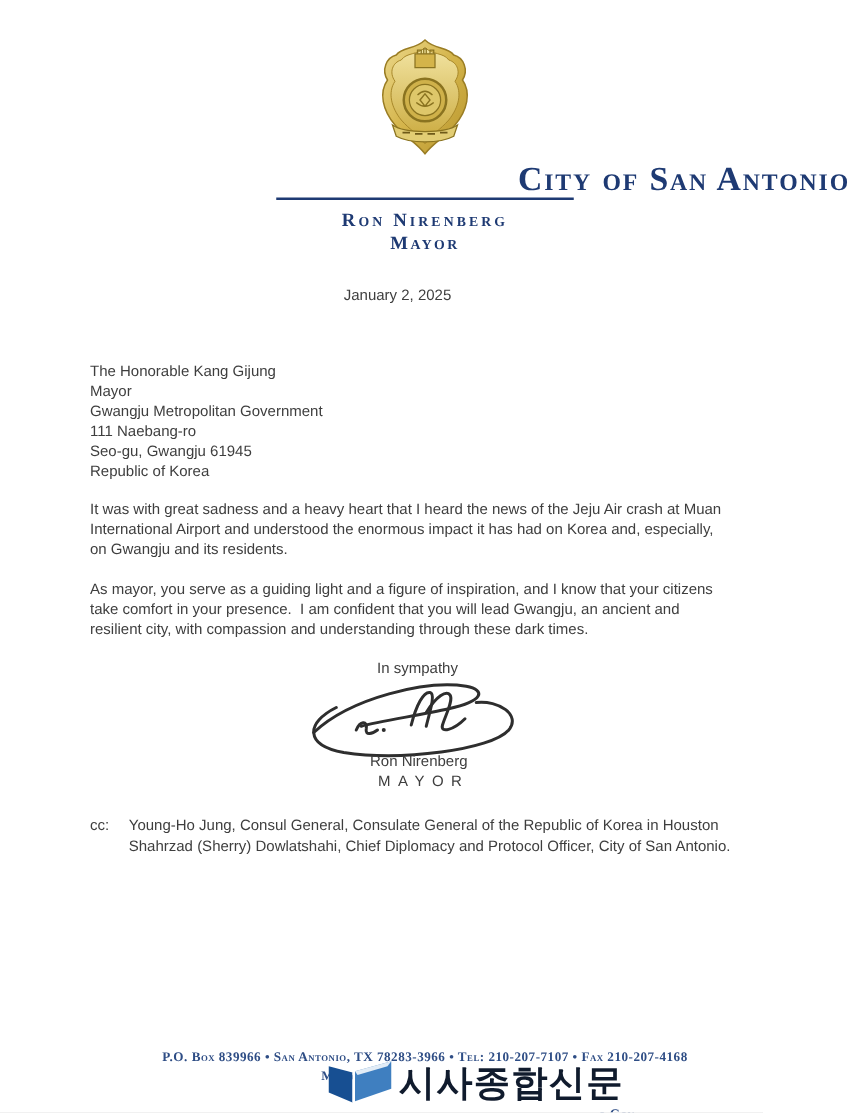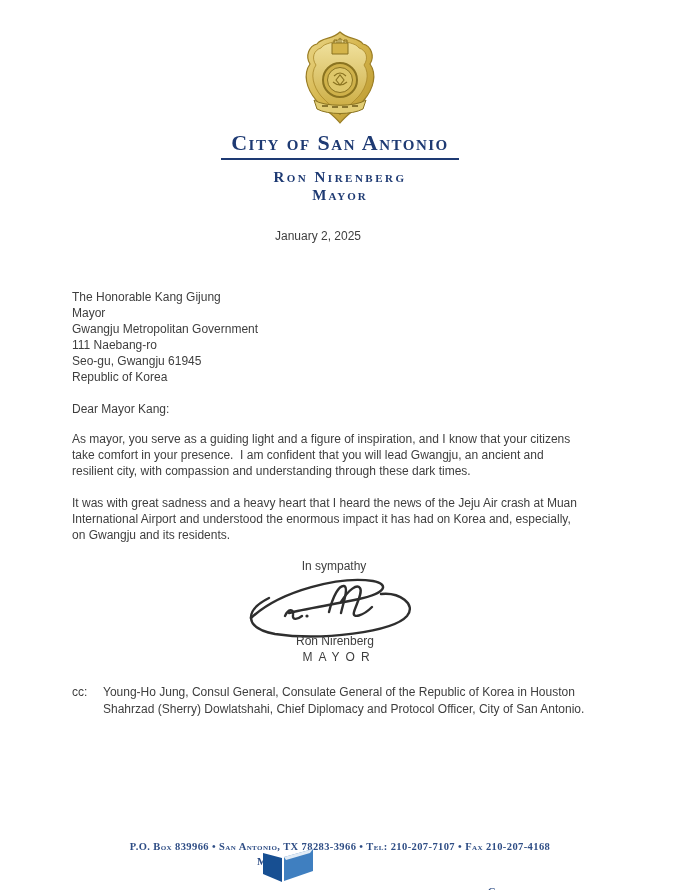--- a/index.html
+++ b/index.html
@@ -14,24 +14,25 @@
     overflow:hidden;
   }
   
   .letterhead { padding-top:30px; text-align:center; }
   .seal { display:block; margin:0 auto; }
   .city-name {
     margin-top:3px;
     font-family:"Liberation Serif", serif;
     font-variant:small-caps;
     font-weight:700;
-    font-size:22px;
+    font-size:27px;
     line-height:28px;
     letter-spacing:1.5px;
     color:#1e3a73;
+    text-align:right;
   }
   .city-rule {
     width:238px; height:0;
     border-top:2px solid #1e3a73;
     margin:1px auto 0;
   }
   .officer-name {
     margin-top:9px;
     font-family:"Liberation Serif", serif;
     font-variant:small-caps;
@@ -171,28 +172,27 @@
 
   <div class="date">January 2, 2025</div>
 
   <div class="address">The Honorable Kang Gijung
 Mayor
 Gwangju Metropolitan Government
 111 Naebang-ro
 Seo-gu, Gwangju 61945
 Republic of Korea</div>
 
-  <div class="salutation">Dear Mayor Kang:</div>
-
+
+  <div class="para">It was with great sadness and a heavy heart that I heard the news of the Jeju Air crash at Muan
+International Airport and understood the enormous impact it has had on Korea and, especially,
+on Gwangju and its residents.</div>
   <div class="para">As mayor, you serve as a guiding light and a figure of inspiration, and I know that your citizens
 take comfort in your presence.  I am confident that you will lead Gwangju, an ancient and
 resilient city, with compassion and understanding through these dark times.</div>
-  <div class="para">It was with great sadness and a heavy heart that I heard the news of the Jeju Air crash at Muan
-International Airport and understood the enormous impact it has had on Korea and, especially,
-on Gwangju and its residents.</div>
 
   <div class="closing">In sympathy</div>
 
   <svg class="signature-svg" width="190" height="68" viewBox="0 0 190 68" aria-hidden="true">
     <g fill="none" stroke="#2e2e2e" stroke-width="2.4" stroke-linecap="round">
       <path d="M10 46 C40 18 100 4 132 9 C148 12 146 21 118 27 C96 32 62 37 48 41"></path>
       <path d="M44 44 c3 -7 9 -8 8 -1 c-1 6 5 4 9 1"></path>
       <circle cx="66" cy="44" r="1.6" fill="#2e2e2e" stroke="none"></circle>
       <path d="M88 40 C92 24 98 13 103 14 C108 15 102 32 100 41"></path>
       <path d="M100 30 C108 17 116 12 119 16 C122 20 115 33 113 40 C111 47 122 44 131 35"></path>
@@ -213,15 +213,16 @@
   <div class="footer-frag left">Mayo</div>
   <div class="footer-frag right">o.Gov</div>
 
   <div class="watermark">
     <svg width="56" height="38" viewBox="0 0 56 38" aria-hidden="true">
       <path d="M3 6 L22 11 L22 35 L3 27 Z" fill="#174f92"></path>
       <path d="M24 10 L53 2 L53 24 L24 34 Z" fill="#3f7fc0"></path>
       <path d="M24 10 L53 2 L50 6 L26 13 Z" fill="#ffffff" opacity="0.85"></path>
       <path d="M22 11 L24 10 L24 34 L22 35 Z" fill="#ffffff"></path>
     </svg>
+    <span class="watermark-text">시사종합신문</span>
   </div>
 
 </div>
 
 </body></html>

